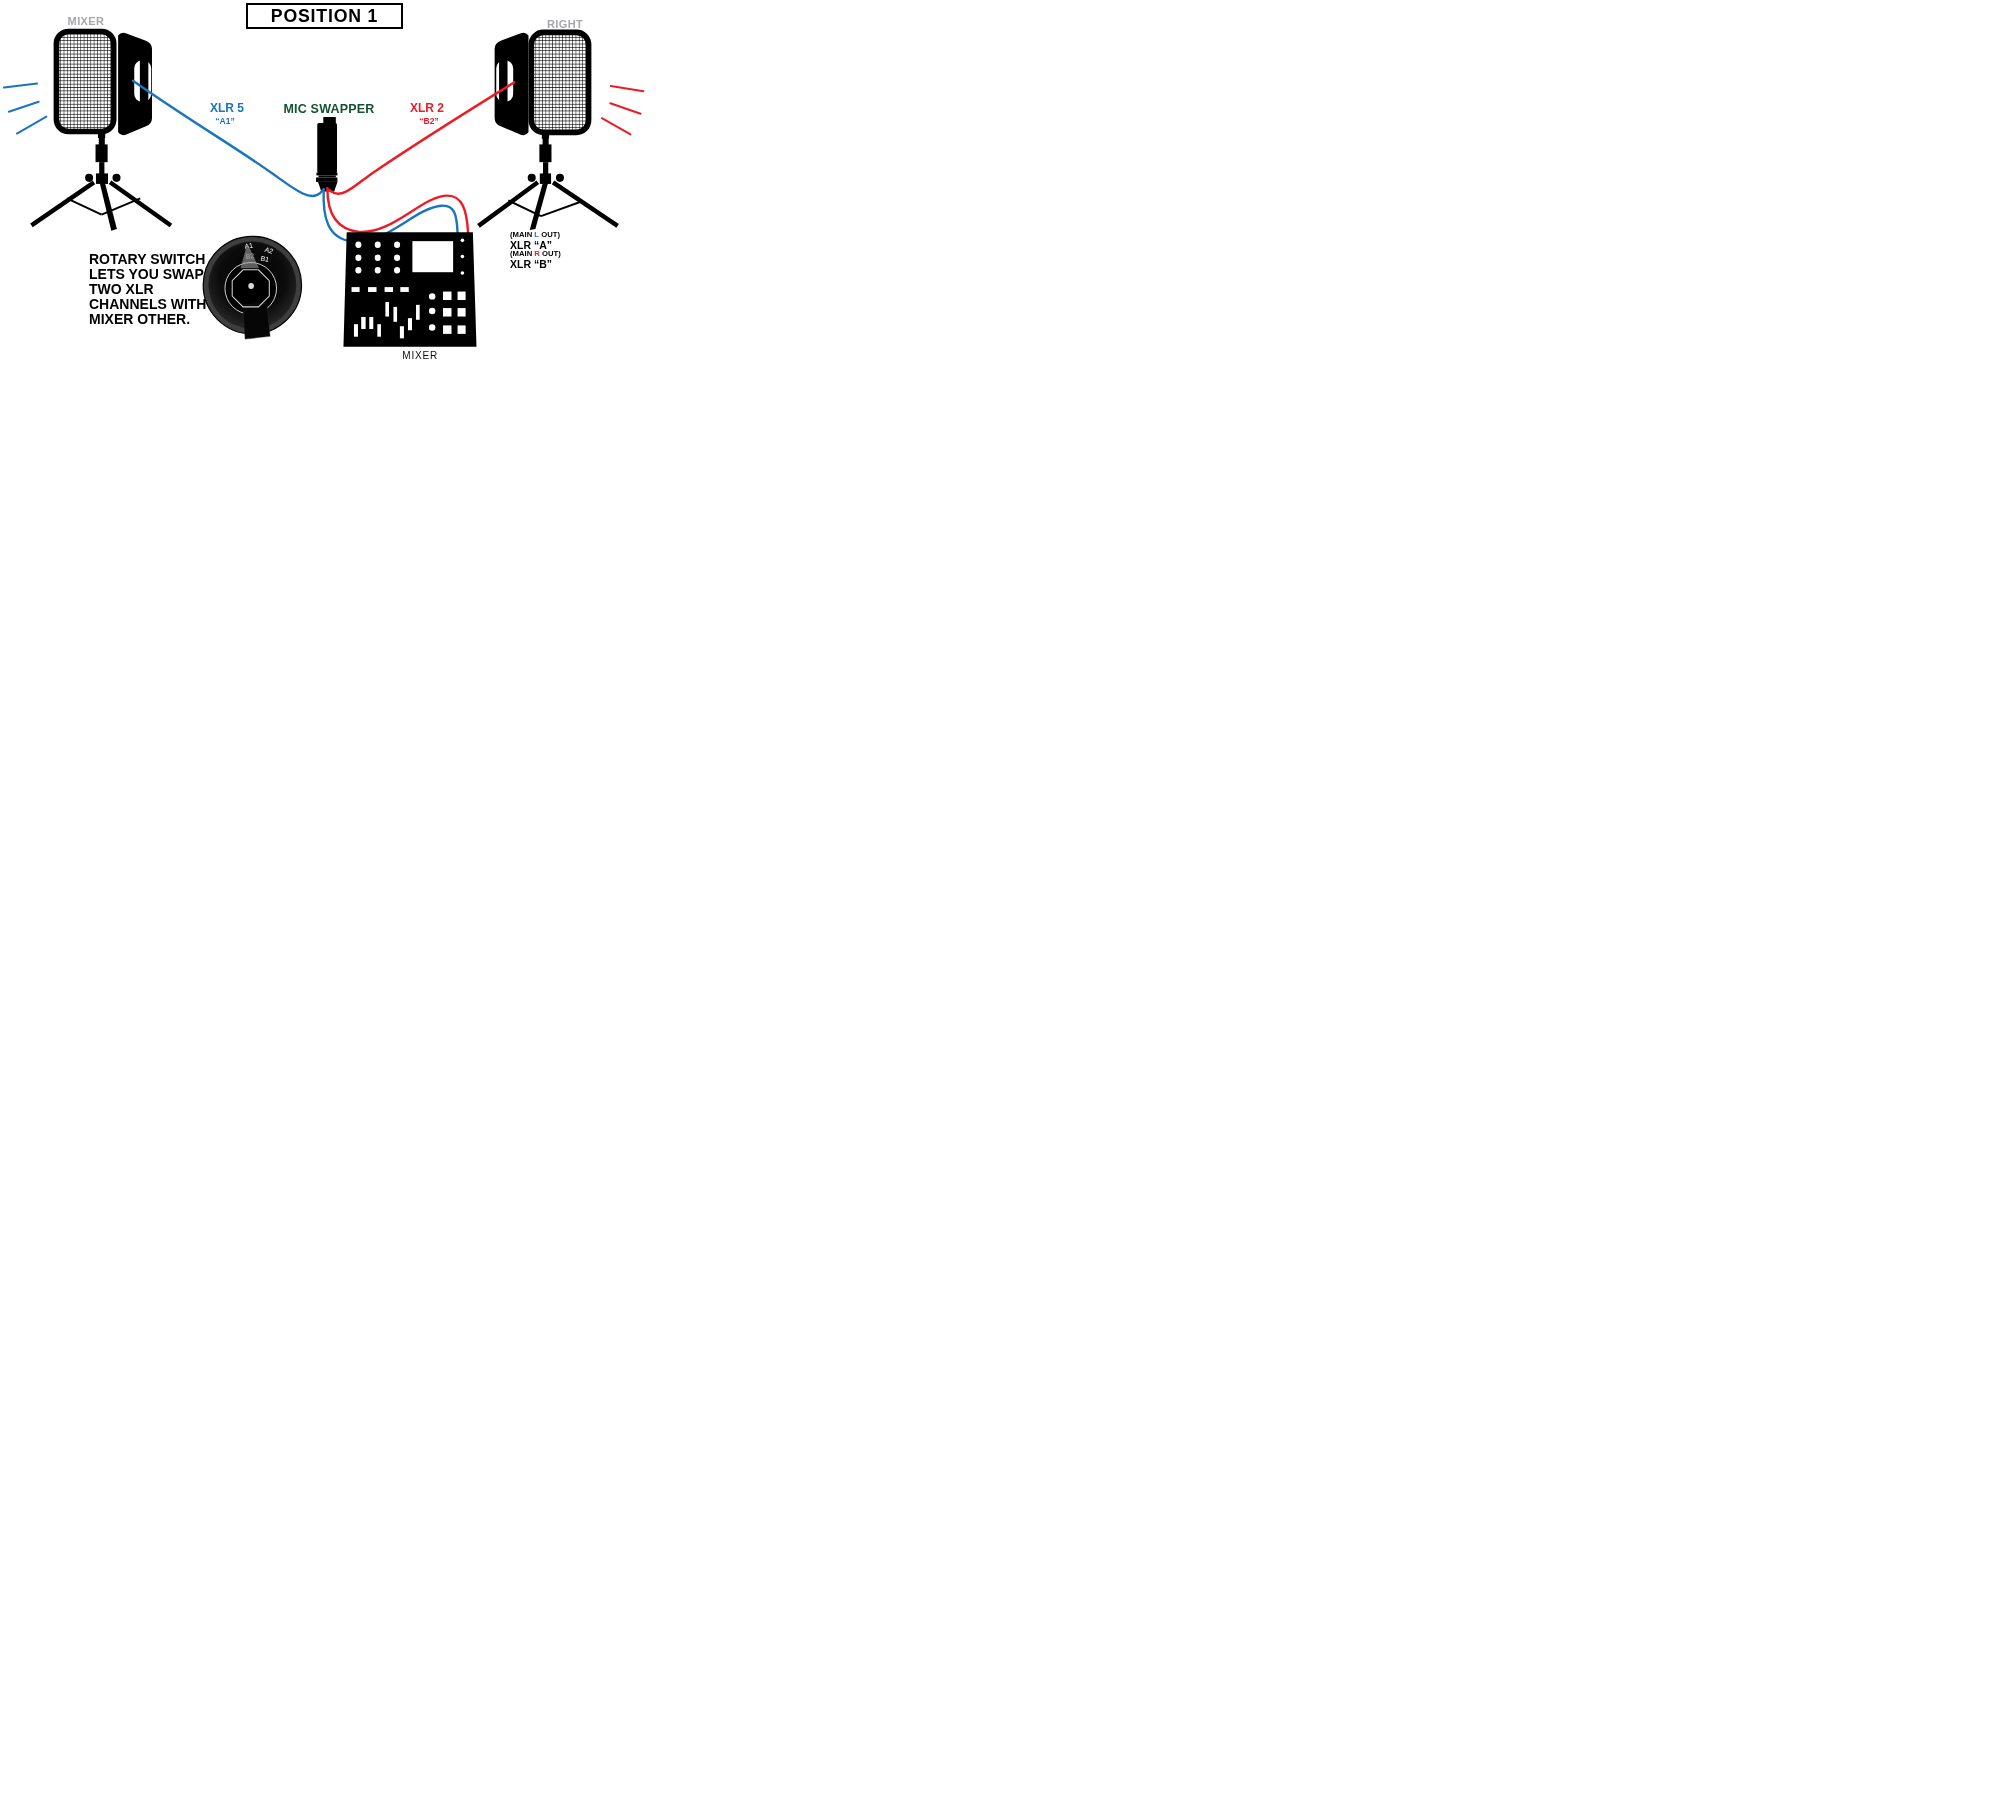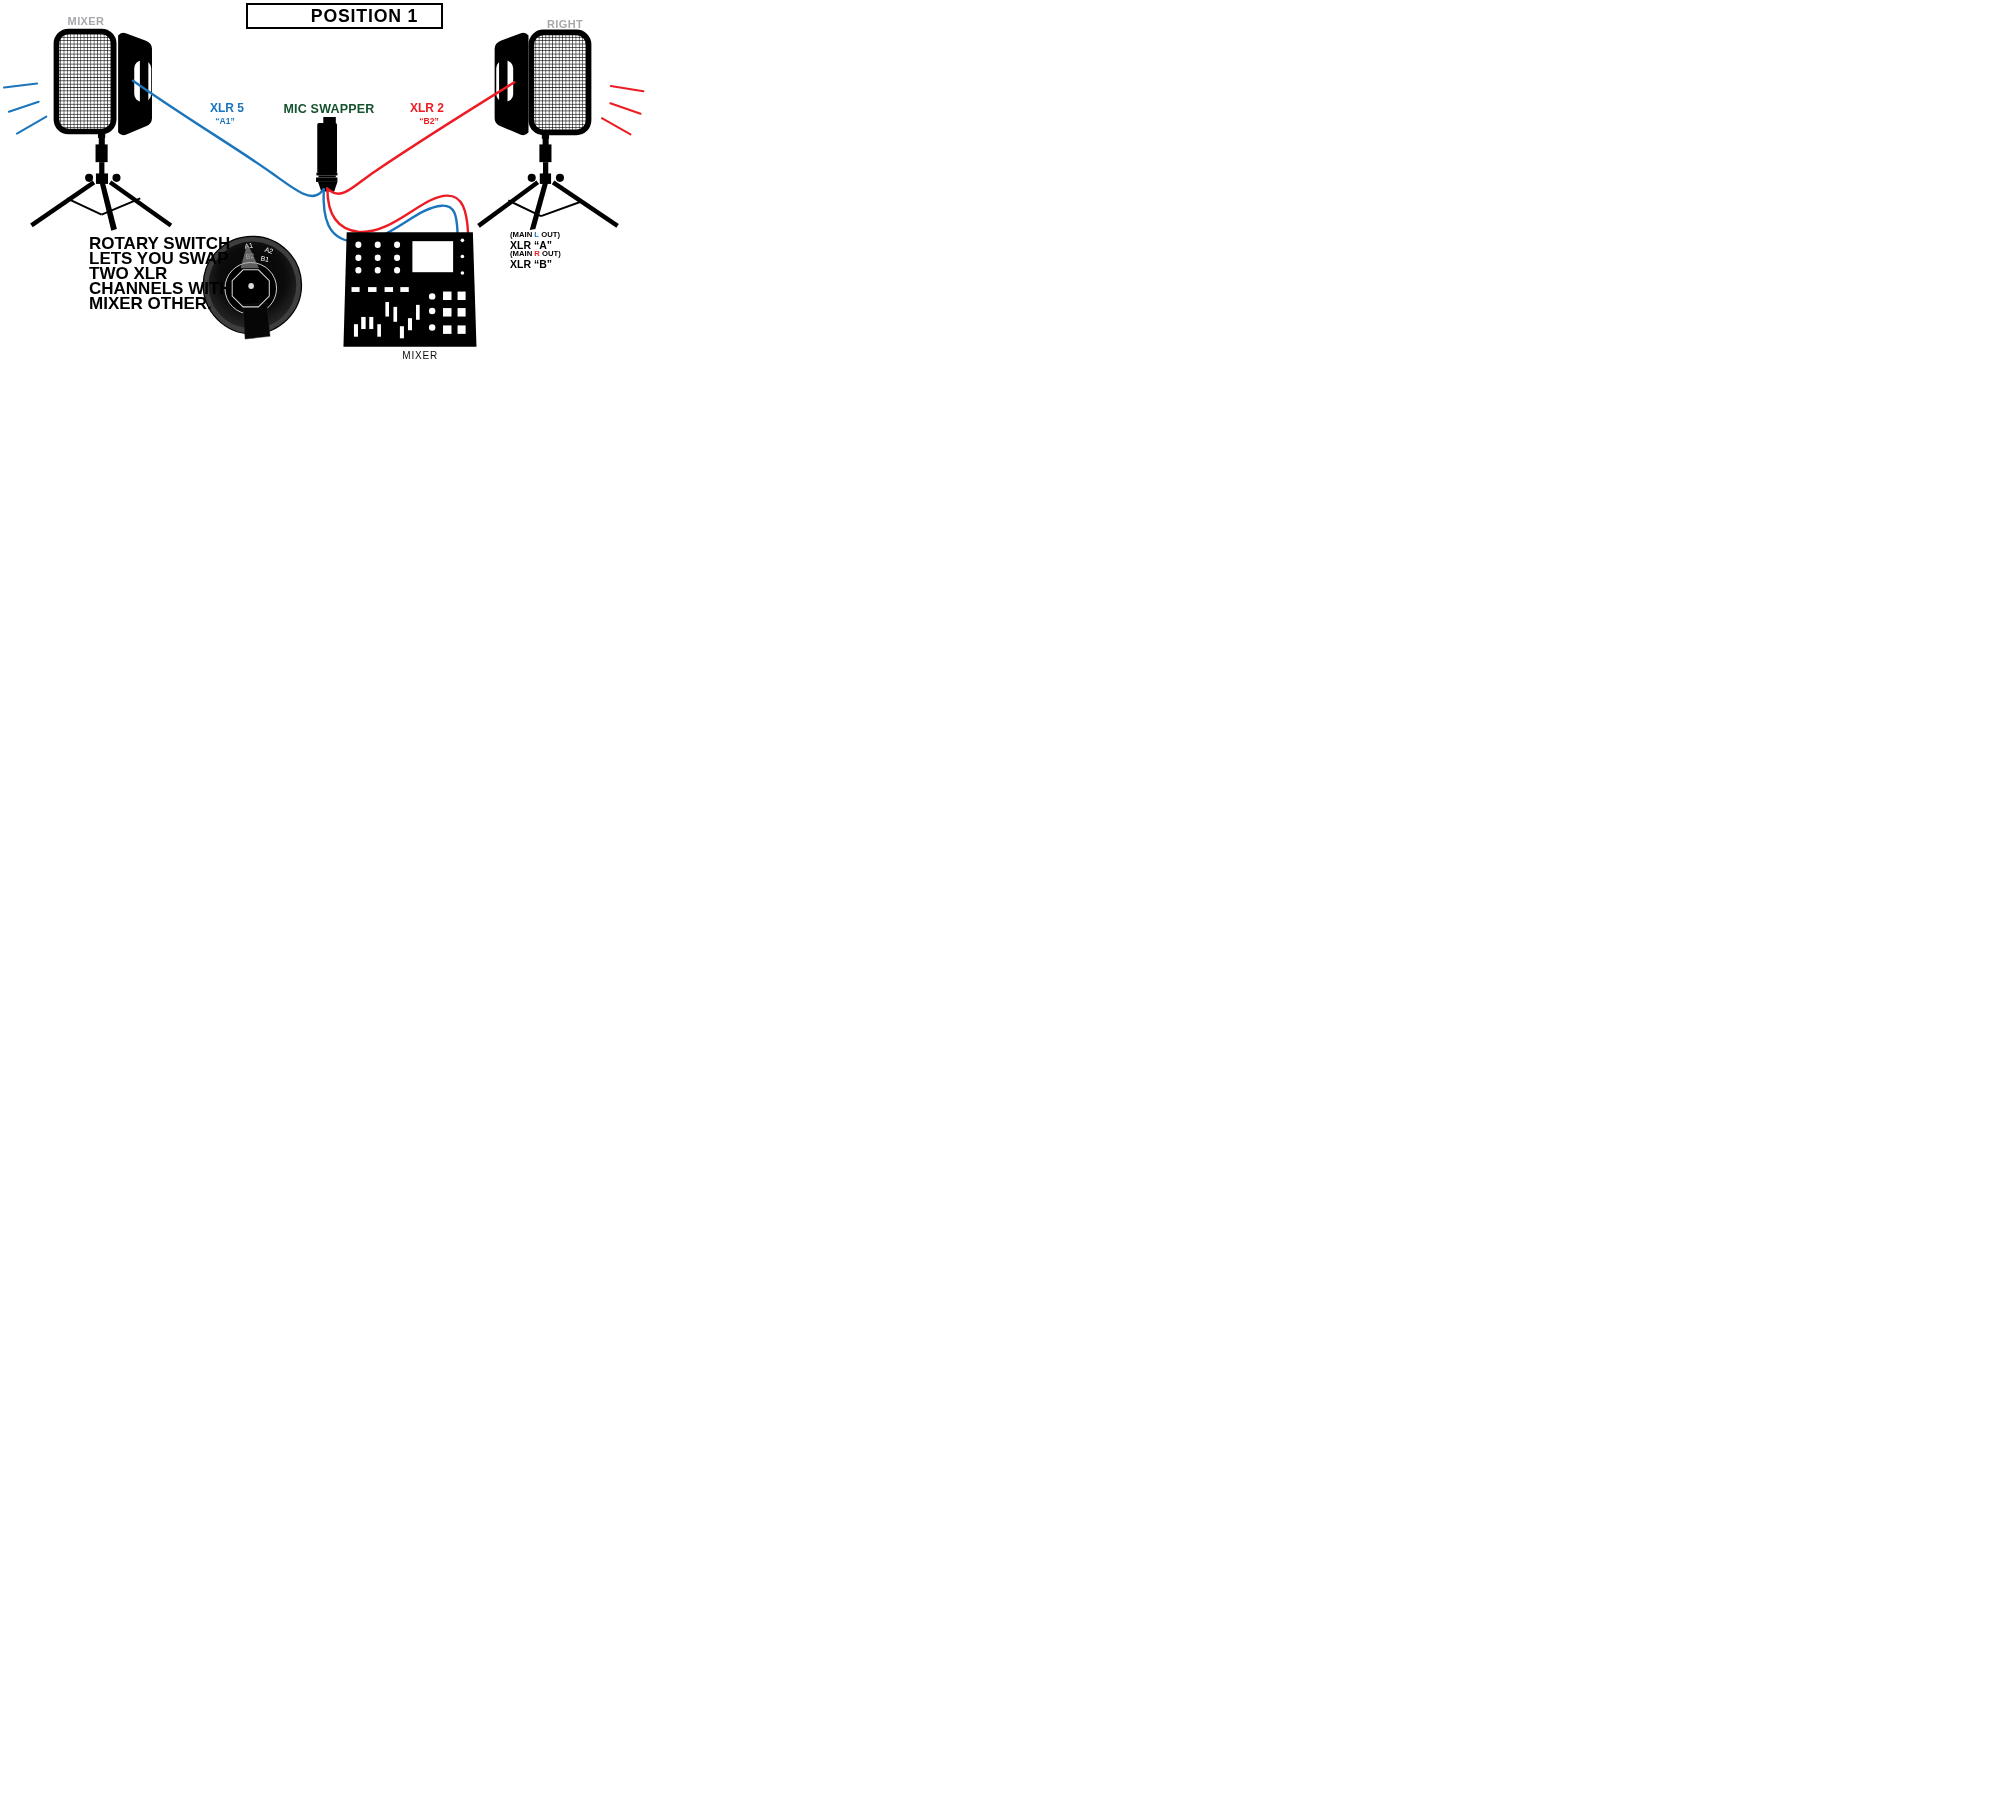--- a/index.html
+++ b/index.html
@@ -2,29 +2,29 @@
 <html style="font-size:6.4px"><head>
 <meta charset="utf-8">
 <style>
   html,body{margin:0;padding:0;background:#fff;}
   .canvas{position:relative;width:645px;height:363px;background:#fff;overflow:hidden;
           font-family:"Liberation Sans", sans-serif;}
   .t{position:absolute;font-weight:800;white-space:nowrap;}
   .center{text-align:center;}
   #title-box{left:246px;top:3.2px;width:153px;height:22px;border:2.4px solid #000;
              display:flex;align-items:center;justify-content:center;
-             font-size:17.7px;letter-spacing:0.8px;color:#000;padding-left:40px;}
+             font-size:17.7px;letter-spacing:0.8px;color:#000;}
   #label-left{left:60px;top:14.5px;width:52px;font-size:11px;color:#a6a8ab;letter-spacing:0.4px;}
   #label-right{left:539px;top:17.7px;width:52px;font-size:11px;color:#a6a8ab;letter-spacing:0.4px;}
   #xlr1-name{left:203px;top:101px;width:48px;font-size:12px;color:#1b75bc;}
   #xlr1-tag{left:203px;top:116px;width:44px;font-size:8.5px;color:#1b75bc;}
   #xlr2-name{left:403px;top:101px;width:48px;font-size:12px;color:#ed1c24;}
   #xlr2-tag{left:407px;top:116px;width:44px;font-size:8.5px;color:#ed1c24;}
   #swapper-label{left:278px;top:102px;width:102px;font-size:12.5px;color:#14532d;letter-spacing:0.2px;}
-  #rotary-desc{left:89px;top:236px;font-size:17px;line-height:15px;color:#000;font-weight:800;}
+  #rotary-desc{left:89px;top:252px;font-size:14px;line-height:15px;color:#000;font-weight:800;}
   #mixer-label{left:382px;top:350px;width:56px;font-size:10px;font-weight:400;
                letter-spacing:0.8px;color:#0d0d0d;text-align:right;}
   #outputs{left:474px;top:231px;color:#000;}
   .out-small{font-size:7.7px;font-weight:800;line-height:8.5px;}
   .out-big{font-size:10.5px;font-weight:800;line-height:10.5px;}
   .ch-l{color:#1b75bc;}
   .ch-r{color:#ed1c24;}
   svg{position:absolute;left:0;top:0;}
 </style>
 </head>

